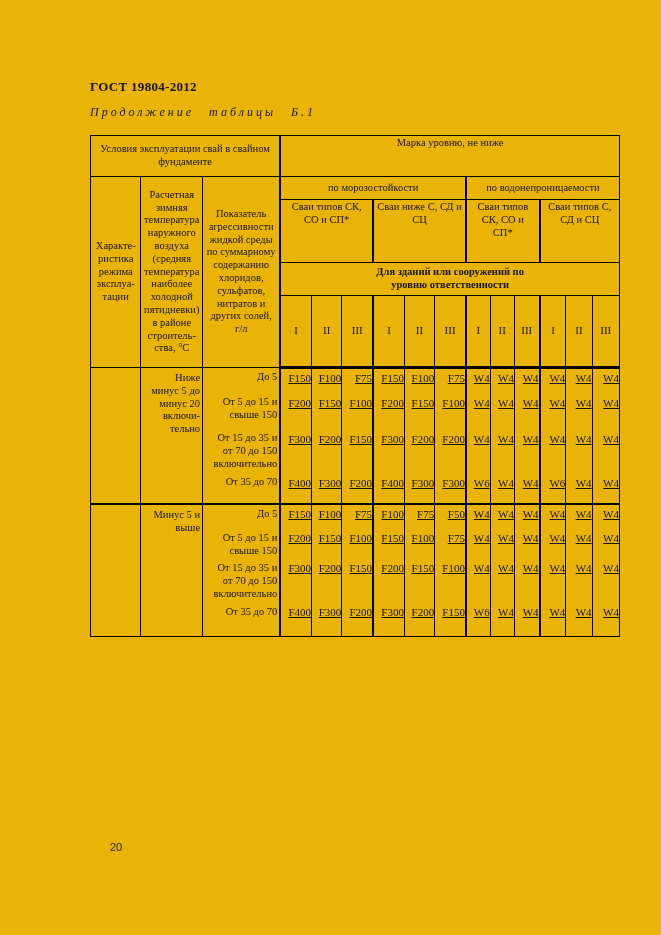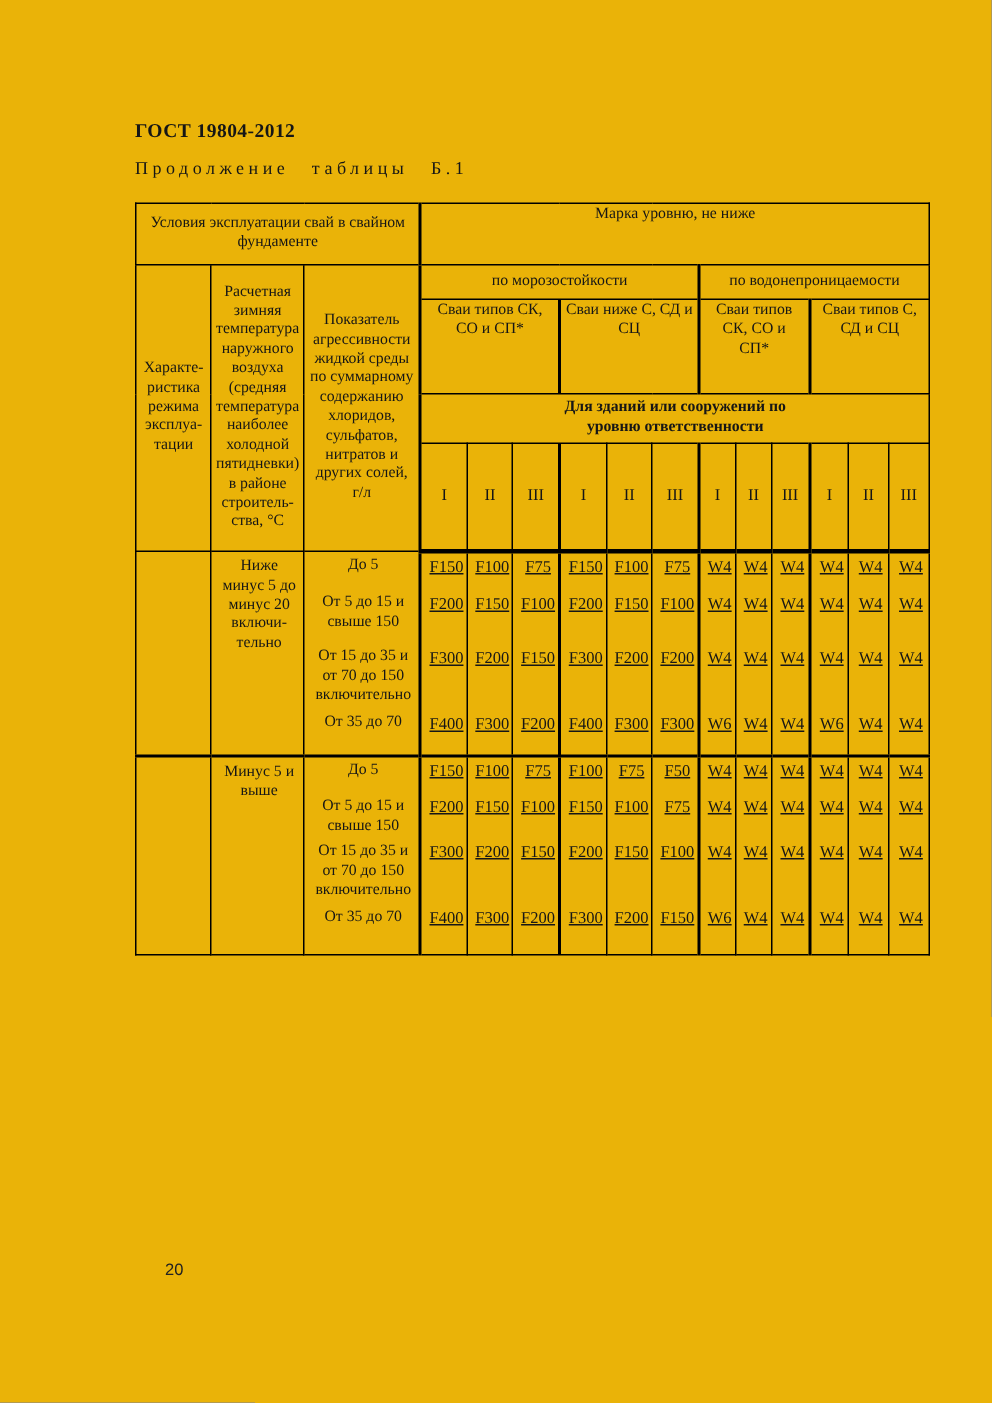--- a/index.html
+++ b/index.html
@@ -11,21 +11,21 @@
     font-family:"Liberation Serif","DejaVu Serif",serif;
     color:#161616;
     box-sizing:border-box;
   }
   .doc-standard{
     position:absolute;left:90px;top:79px;
     font-size:13px;font-weight:bold;letter-spacing:.3px;
   }
   .doc-continuation{
     position:absolute;left:90px;top:105px;
-    font-size:12px;letter-spacing:3px;word-spacing:9px;
+    font-size:12px;letter-spacing:3px;word-spacing:9px;font-style:italic;
   }
   table.main{
     position:absolute;left:90px;top:135px;
     border-collapse:collapse;table-layout:fixed;
     width:530px;
     font-size:10.5px;line-height:1.22;
     border:1px solid #a3a3a3;
   }
   td,th{
     border:1px solid #000;
@@ -40,21 +40,21 @@
   tr.h1 th{height:38px;}
   tr.h2 th{height:20px;}
   tr.h3 th{height:60px;}
   tr.h4 th{height:30px;font-weight:bold;}
   tr.h5 td{height:68px;font-size:11px;}
   
   .tl{border-left-width:2px;}
   tr.h5 td, tr.h5 th{border-bottom:3px solid #000;}
   tr.g1 td{border-top:2px solid #000;}
   
-  tr.group td{vertical-align:top;text-align:center;}
+  tr.group td{vertical-align:top;text-align:right;}
   td.char{padding:0;}
   td.temp{padding:4px 2px 0 4px;}
   td.agg{padding:3px 2px 0 4px;}
   td.val{padding:3px 0 0 3px;font-size:11px;text-decoration:underline;}
   .sub{overflow:hidden;}
   tr.g0 .s0{height:25px;} tr.g0 .s1{height:36px;} tr.g0 .s2{height:44px;} tr.g0 .s3{height:26px;}
   tr.g1 .s0{height:24px;} tr.g1 .s1{height:30px;} tr.g1 .s2{height:44px;} tr.g1 .s3{height:30px;}
   .page-number{
     position:absolute;left:110px;top:841px;
     font-family:"Liberation Sans","DejaVu Sans",sans-serif;

